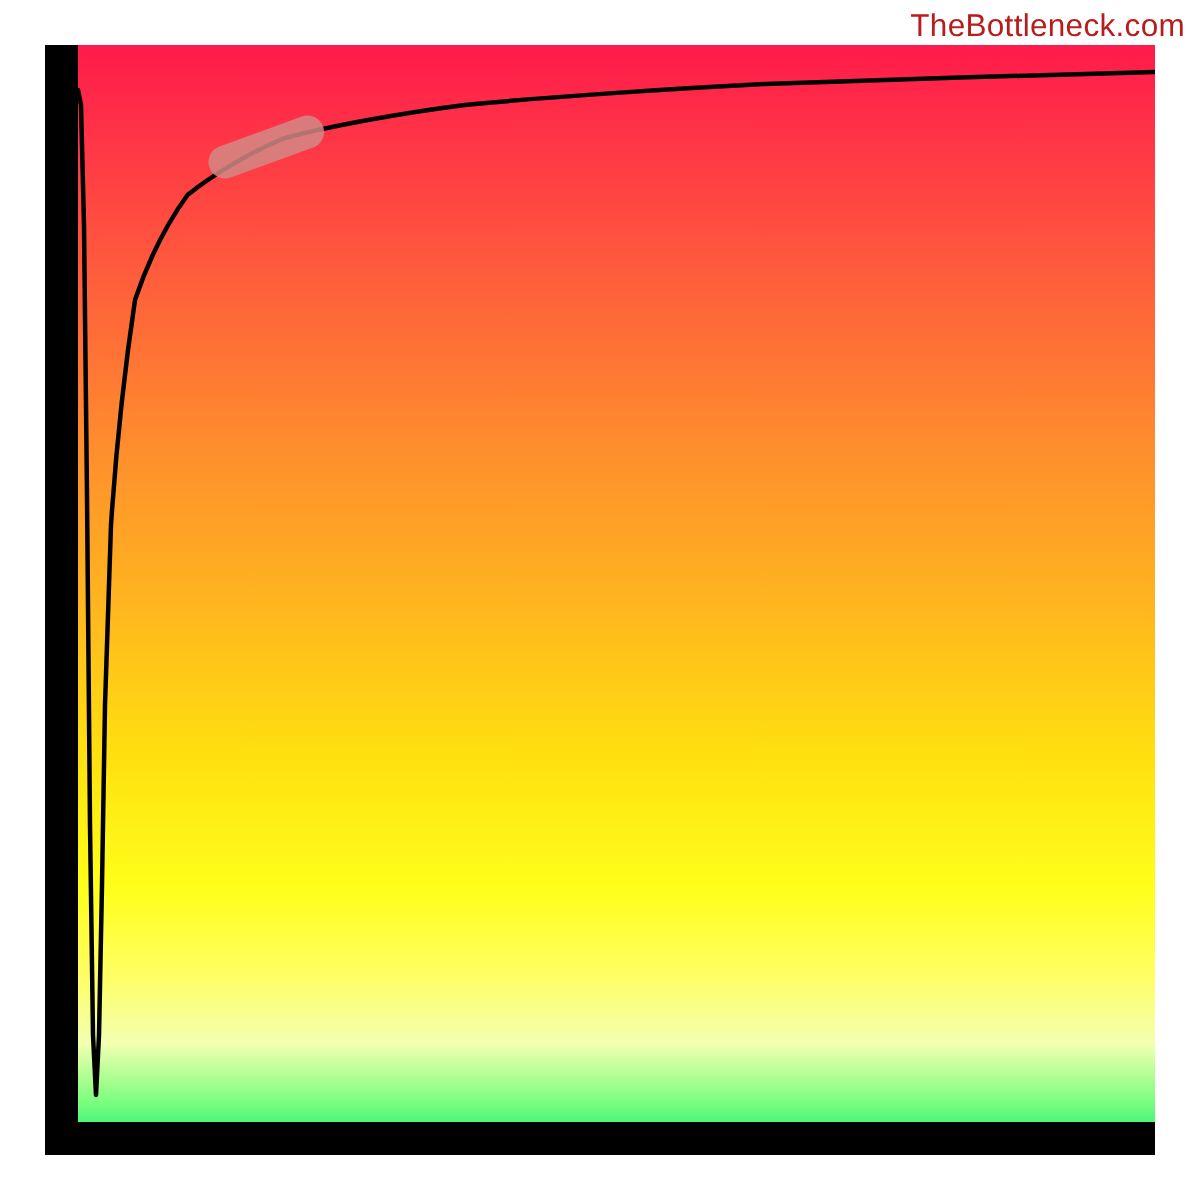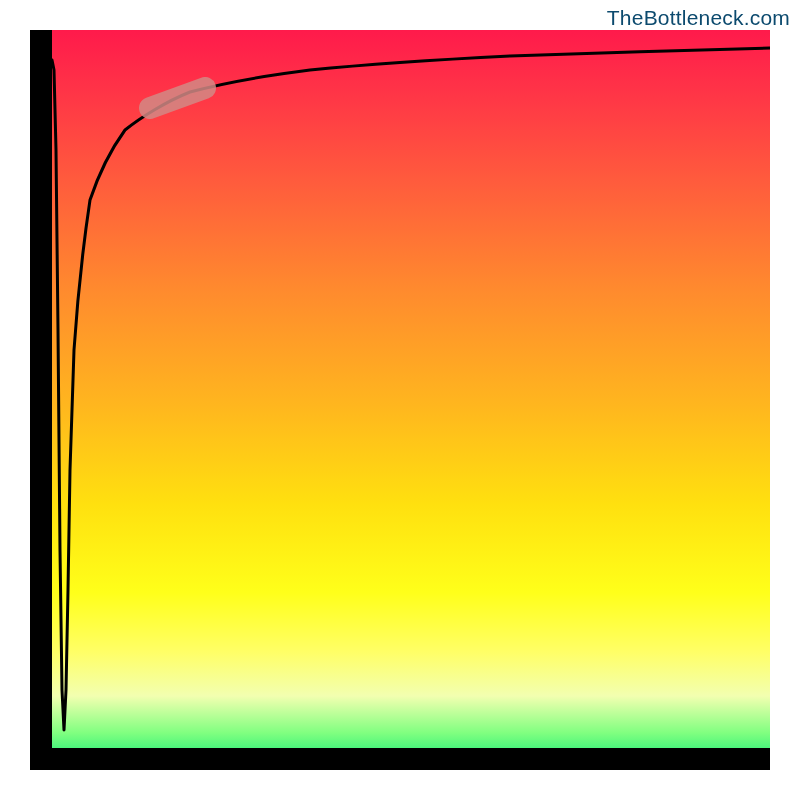--- a/index.html
+++ b/index.html
@@ -66,21 +66,21 @@
     position: absolute;
     left: 0;
     top: 0;
     width: 100%;
     height: 100%;
   }
   .attribution {
     position: absolute;
     top: 6px;
     right: 10px;
-    color: #0c4a6e;
+    color: #b91c1c;
     font-size: 21px;
     letter-spacing: 0.2px;
   }
 </style>
 </head>
 <body>
 
 <div class="canvas">
   <div class="attribution">TheBottleneck.com</div>
 

